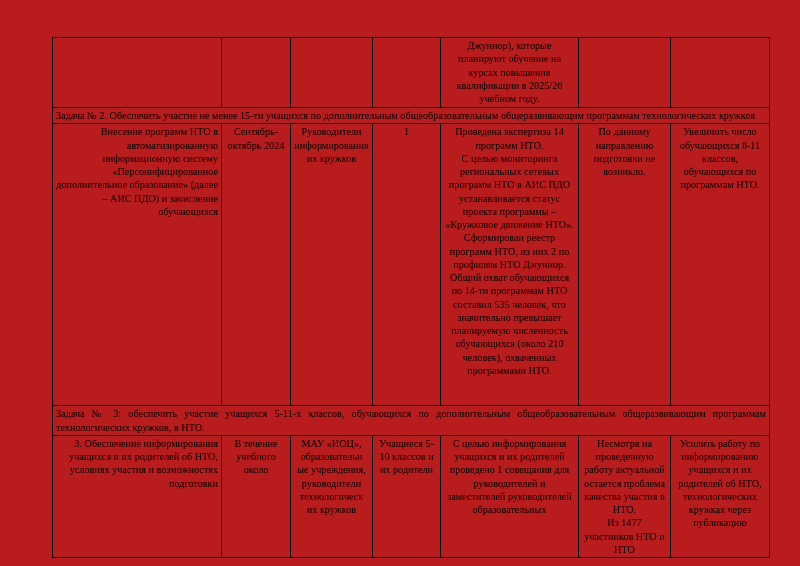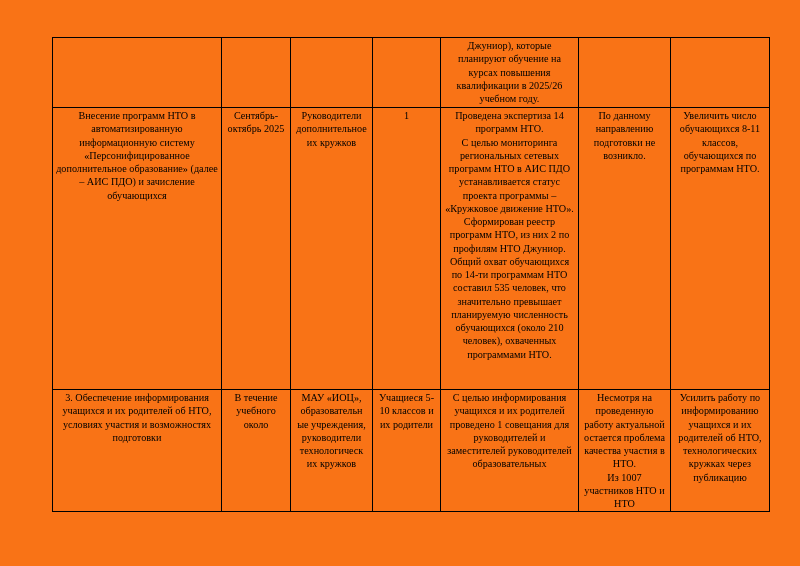--- a/index.html
+++ b/index.html
@@ -11,41 +11,41 @@
     width: 800px;
     height: 566px;
     font-family: "Liberation Serif", "DejaVu Serif", serif;
     color: #000000;
     overflow: hidden;
   }
   .page {
     position: relative;
     width: 800px;
     height: 566px;
-    background: #f97316;
+    background: #b91c1c;
   }
   table.doc-table {
     position: absolute;
     left: 52px;
     top: 37px;
     width: 717px;
     border-collapse: collapse;
     table-layout: fixed;
     font-size: 10.2px;
     line-height: 1.30;
   }
   table.doc-table td {
     border: 1px solid #000000;
     padding: 1px 3px 1px 3px;
     vertical-align: top;
     word-wrap: break-word;
     overflow-wrap: break-word;
     hyphens: auto;
   }
-  td.c-left   { text-align: center; }
+  td.c-left   { text-align: right; }
   td.c-center { text-align: center; }
   td.c-just   { text-align: justify; text-align-last: left; }
 
   
   col.col1 { width: 169px; }
   col.col2 { width: 69px;  }
   col.col3 { width: 82px;  }
   col.col4 { width: 68px;  }
   col.col5 { width: 138px; }
   col.col6 { width: 92px;  }
@@ -78,42 +78,48 @@
       <tr style="height:70px;">
         <td class="c-left"></td>
         <td class="c-center"></td>
         <td class="c-center"></td>
         <td class="c-center"></td>
         <td class="c-center nowrap-line">Джуниор), которые планируют обучение на курсах повышения квалификации в 2025/26 учебном году.</td>
         <td class="c-center"></td>
         <td class="c-center"></td>
       </tr>
 
+      <tr class="task-row">
+        <td colspan="7" class="c-just">Задача № 2. Обеспечить участие не менее 15-ти учащихся по дополнительным общеобразовательным общеразвивающим программам технологических кружков</td>
+      </tr>
 
       <tr style="height:282px;">
         <td class="c-left">Внесение программ НТО в автоматизированную информационную систему «Персонифицированное дополнительное образование» (далее – АИС ПДО) и зачисление обучающихся</td>
-        <td class="c-center">Сентябрь-октябрь 2025</td>
-        <td class="c-center">Руководители дополнительное их кружков</td>
+        <td class="c-center">Сентябрь-октябрь 2024</td>
+        <td class="c-center">Руководители информирования их кружков</td>
         <td class="c-center">1</td>
         <td class="c-center nowrap-line">Проведена экспертиза 14 программ НТО.
 С целью мониторинга региональных сетевых программ НТО в АИС ПДО устанавливается статус проекта программы – «Кружковое движение НТО».
 Сформирован реестр программ НТО, из них 2 по профилям НТО Джуниор.
 Общий охват обучающихся по 14-ти программам НТО составил 535 человек, что значительно превышает планируемую численность обучающихся (около 210 человек), охваченных программами НТО.</td>
         <td class="c-center">По данному направлению подготовки не возникло.</td>
         <td class="c-center">Увеличить число обучающихся 8-11 классов, обучающихся по программам НТО.</td>
       </tr>
 
+      <tr class="task-row">
+        <td colspan="7" class="c-just">Задача № 3: обеспечить участие учащихся 5-11-х классов, обучающихся по дополнительным общеобразовательным общеразвивающим программам технологических кружков, в НТО.</td>
+      </tr>
 
       <tr style="height:85px;">
         <td class="c-left">3. Обеспечение информирования учащихся и их родителей об НТО, условиях участия и возможностях подготовки</td>
         <td class="c-center">В течение учебного около</td>
         <td class="c-center">МАУ «ИОЦ», образовательн ые учреждения, руководители технологическ их кружков</td>
         <td class="c-center">Учащиеся 5-10 классов и их родители</td>
         <td class="c-center nowrap-line">С целью информирования учащихся и их родителей проведено 1 совещания для руководителей и заместителей руководителей образовательных</td>
         <td class="c-center nowrap-line">Несмотря на проведенную работу актуальной остается проблема качества участия в НТО.
-Из 1007 участников НТО и НТО</td>
+Из 1477 участников НТО и НТО</td>
         <td class="c-center">Усилить работу по информированию учащихся и их родителей об НТО, технологических кружках через публикацию</td>
       </tr>
 
     </tbody>
   </table>
 
 </div>
 
 </body></html>

